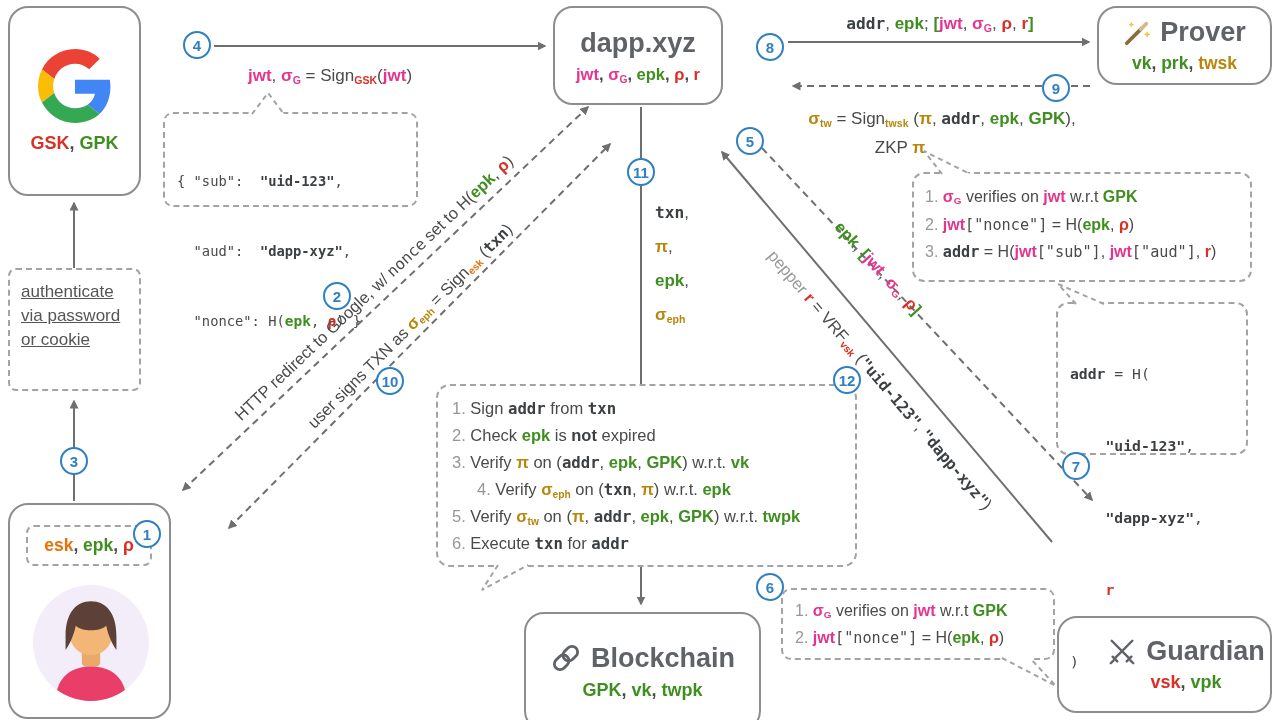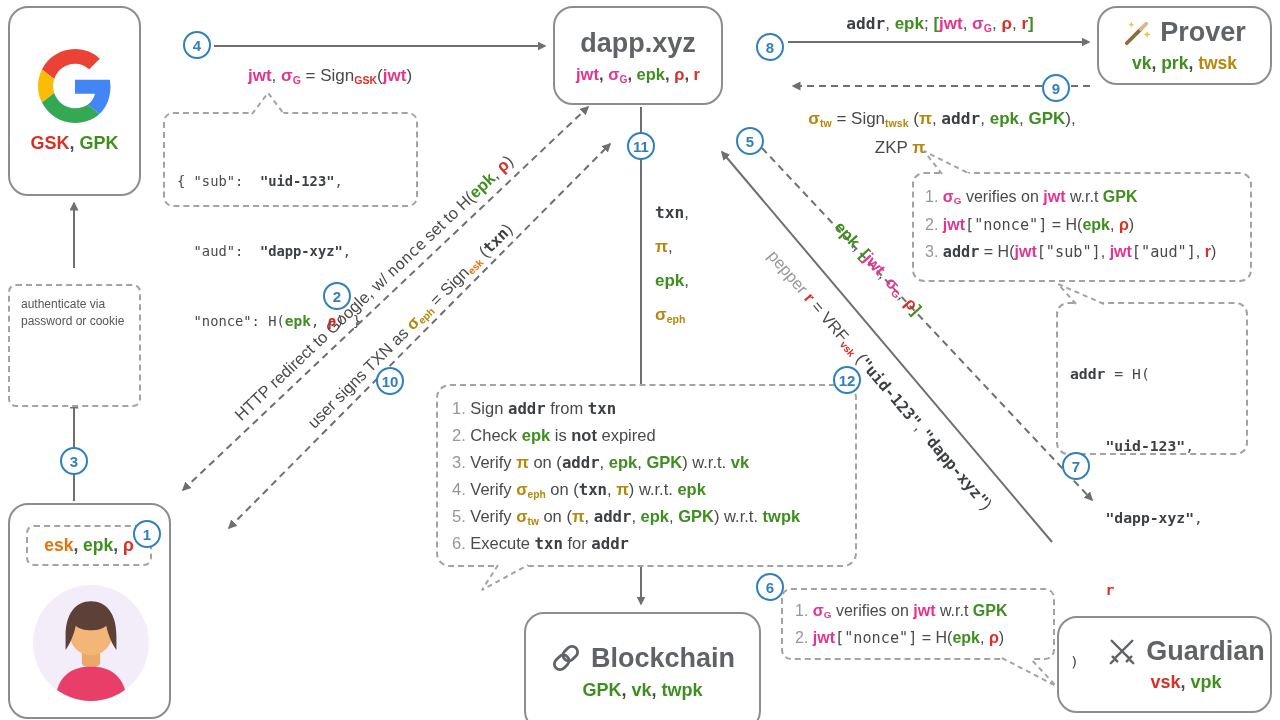--- a/index.html
+++ b/index.html
@@ -71,21 +71,21 @@
   <div class="node" style="left:8px;top:6px;width:133px;height:190px;">
     <svg width="74" height="74" viewBox="0 0 48 48">
       <path fill="#EA4335" d="M24 9.5c3.54 0 6.71 1.22 9.21 3.6l6.85-6.85C35.9 2.38 30.47 0 24 0 14.62 0 6.51 5.38 2.56 13.22l7.98 6.19C12.43 13.72 17.74 9.5 24 9.5z"></path>
       <path fill="#4285F4" d="M46.98 24.55c0-1.57-.15-3.09-.38-4.55H24v9.02h12.94c-.58 2.96-2.26 5.48-4.78 7.18l7.73 6c4.51-4.18 7.09-10.36 7.09-17.65z"></path>
       <path fill="#FBBC05" d="M10.53 28.59c-.48-1.45-.76-2.99-.76-4.59s.27-3.14.76-4.59l-7.98-6.19C.92 16.46 0 20.12 0 24c0 3.88.92 7.54 2.56 10.78l7.97-6.19z"></path>
       <path fill="#34A853" d="M24 48c6.48 0 11.93-2.13 15.89-5.81l-7.73-6c-2.15 1.45-4.92 2.3-8.16 2.3-6.26 0-11.57-4.22-13.47-9.91l-7.98 6.19C6.51 42.62 14.62 48 24 48z"></path>
     </svg>
     <div class="keys"><span class="s-r">GSK</span><span class="s-d">, </span><span class="s-g">GPK</span></div>
   </div>
 
-  <div class="bub" style="left:8px;top:284px;width:133px;height:123px;border-radius:8px;padding:10px 11px;font-size:12px;color:#555;line-height:1.42;">
+  <div class="bub" style="left:8px;top:268px;width:133px;height:123px;border-radius:8px;padding:10px 11px;font-size:17px;color:#555;line-height:1.42;text-decoration:underline;">
     <span>authenticate via password or cookie</span>
   </div>
 
   <div class="node" style="left:8px;top:503px;width:163px;height:216px;justify-content:flex-start;">
     <div class="bub" style="left:16px;top:20px;width:126px;height:41px;border-radius:8px;display:flex;align-items:center;justify-content:center;">
       <span class="keys" style="font-size:17.5px;"><span class="s-a">esk</span><span class="s-d">, </span><span class="s-g">epk</span><span class="s-d">, </span><span class="s-r">ρ</span></span>
     </div>
     <svg width="120" height="120" viewBox="0 0 118 118" style="position:absolute;left:21px;top:78px;">
       <defs>
           <clipPath id="avclip">
@@ -165,21 +165,21 @@
     <div class="line" style="line-height:1.55;"><span class="s-mn">    </span><span class="s-mb">"uid-123"</span><span class="s-mn">,</span></div>
     <div class="line" style="line-height:1.55;"><span class="s-mn">    </span><span class="s-mb">"dapp-xyz"</span><span class="s-mn">,</span></div>
     <div class="line" style="line-height:1.55;"><span class="s-mn">    </span><span class="s-rm">r</span></div>
     <div class="line" style="line-height:1.55;"><span class="s-mn">)</span></div>
   </div>
 
   <div class="bub" style="left:436px;top:384px;width:421px;height:183px;border-radius:14px;padding:9px 14px;font-size:16.5px;">
     <div class="line" style="line-height:1.64;"><span class="s-mut">1.</span><span class="s-d"> Sign </span><span class="s-mb">addr</span><span class="s-d"> from </span><span class="s-mb">txn</span></div>
     <div class="line" style="line-height:1.64;"><span class="s-mut">2.</span><span class="s-d"> Check </span><span class="s-g">epk</span><span class="s-d"> is </span><span class="s-k">not</span><span class="s-d"> expired</span></div>
     <div class="line" style="line-height:1.64;"><span class="s-mut">3.</span><span class="s-d"> Verify </span><span class="s-o">π</span><span class="s-d"> on (</span><span class="s-mb">addr</span><span class="s-d">, </span><span class="s-g">epk</span><span class="s-d">, </span><span class="s-g">GPK</span><span class="s-d">) w.r.t. </span><span class="s-g">vk</span></div>
-    <div class="line" style="line-height:1.64;"><span class="s-mut">4.</span><span class="s-d"> Verify </span><span class="s-o">σ</span><sub class="s-o sub">eph</sub><span class="s-d"> on (</span><span class="s-mb">txn</span><span class="s-d">, </span><span class="s-o">π</span><span class="s-d">) w.r.t. </span><span class="s-g">epk</span></div>
+    <div class="line" style="line-height:1.64;margin-left:25px;"><span class="s-mut">4.</span><span class="s-d"> Verify </span><span class="s-o">σ</span><sub class="s-o sub">eph</sub><span class="s-d"> on (</span><span class="s-mb">txn</span><span class="s-d">, </span><span class="s-o">π</span><span class="s-d">) w.r.t. </span><span class="s-g">epk</span></div>
     <div class="line" style="line-height:1.64;"><span class="s-mut">5.</span><span class="s-d"> Verify </span><span class="s-o">σ</span><sub class="s-o sub">tw</sub><span class="s-d"> on (</span><span class="s-o">π</span><span class="s-d">, </span><span class="s-mb">addr</span><span class="s-d">, </span><span class="s-g">epk</span><span class="s-d">, </span><span class="s-g">GPK</span><span class="s-d">) w.r.t. </span><span class="s-g">twpk</span></div>
     <div class="line" style="line-height:1.64;"><span class="s-mut">6.</span><span class="s-d"> Execute </span><span class="s-mb">txn</span><span class="s-d"> for </span><span class="s-mb">addr</span></div>
   </div>
 
   <div class="bub" style="left:781px;top:588px;width:274px;height:72px;border-radius:10px;padding:8px 12px;font-size:16px;">
     <div class="line" style="line-height:1.68;"><span class="s-mut">1. </span><span class="s-m">σ</span><sub class="s-m sub">G</sub><span class="s-d"> verifies on </span><span class="s-m">jwt</span><span class="s-d"> w.r.t </span><span class="s-g">GPK</span></div>
     <div class="line" style="line-height:1.68;"><span class="s-mut">2. </span><span class="s-m">jwt</span><span class="s-mn">["nonce"]</span><span class="s-d"> = H(</span><span class="s-g">epk</span><span class="s-d">, </span><span class="s-r">ρ</span><span class="s-d">)</span></div>
   </div>
 
   <div class="lbl" style="left:330px;top:76px;transform:translate(-50%,-50%);font-size:17px;text-align:right;"><span class="s-m">jwt</span><span class="s-d">, </span><span class="s-m">σ</span><sub class="s-m sub">G</sub><span class="s-d"> = Sign</span><sub class="s-r sub">GSK</sub><span class="s-d">(</span><span class="s-m">jwt</span><span class="s-d">)</span></div>
@@ -207,21 +207,21 @@
   <div class="step" style="left:133px;top:520px;">1</div>
   <div class="step" style="left:323px;top:282px;">2</div>
   <div class="step" style="left:60px;top:447px;">3</div>
   <div class="step" style="left:183px;top:31px;">4</div>
   <div class="step" style="left:736px;top:127px;">5</div>
   <div class="step" style="left:756px;top:573px;">6</div>
   <div class="step" style="left:1062px;top:452px;">7</div>
   <div class="step" style="left:756px;top:33px;">8</div>
   <div class="step" style="left:1042px;top:74px;">9</div>
   <div class="step" style="left:376px;top:349px;margin-top:18px;">10</div>
-  <div class="step" style="left:627px;top:132px;">11</div>
+  <div class="step" style="left:627px;top:158px;">11</div>
   <div class="step" style="left:833px;top:366px;">12</div>
 
   <svg class="layer" width="1280" height="720" style="z-index:5;">
     <g fill="#ffffff" stroke="#a3a3a3" stroke-width="2" stroke-dasharray="5 4">
       <path d="M252,114 L268,93 L284,114"></path>
       <path d="M942,174 L924,151 L970,174"></path>
       <path d="M1076,304 L1058,284 L1104,304"></path>
       <path d="M498,565 L482,590 L528,565"></path>
       <path d="M1002,658 L1056,686 L1030,658"></path>
     </g>

